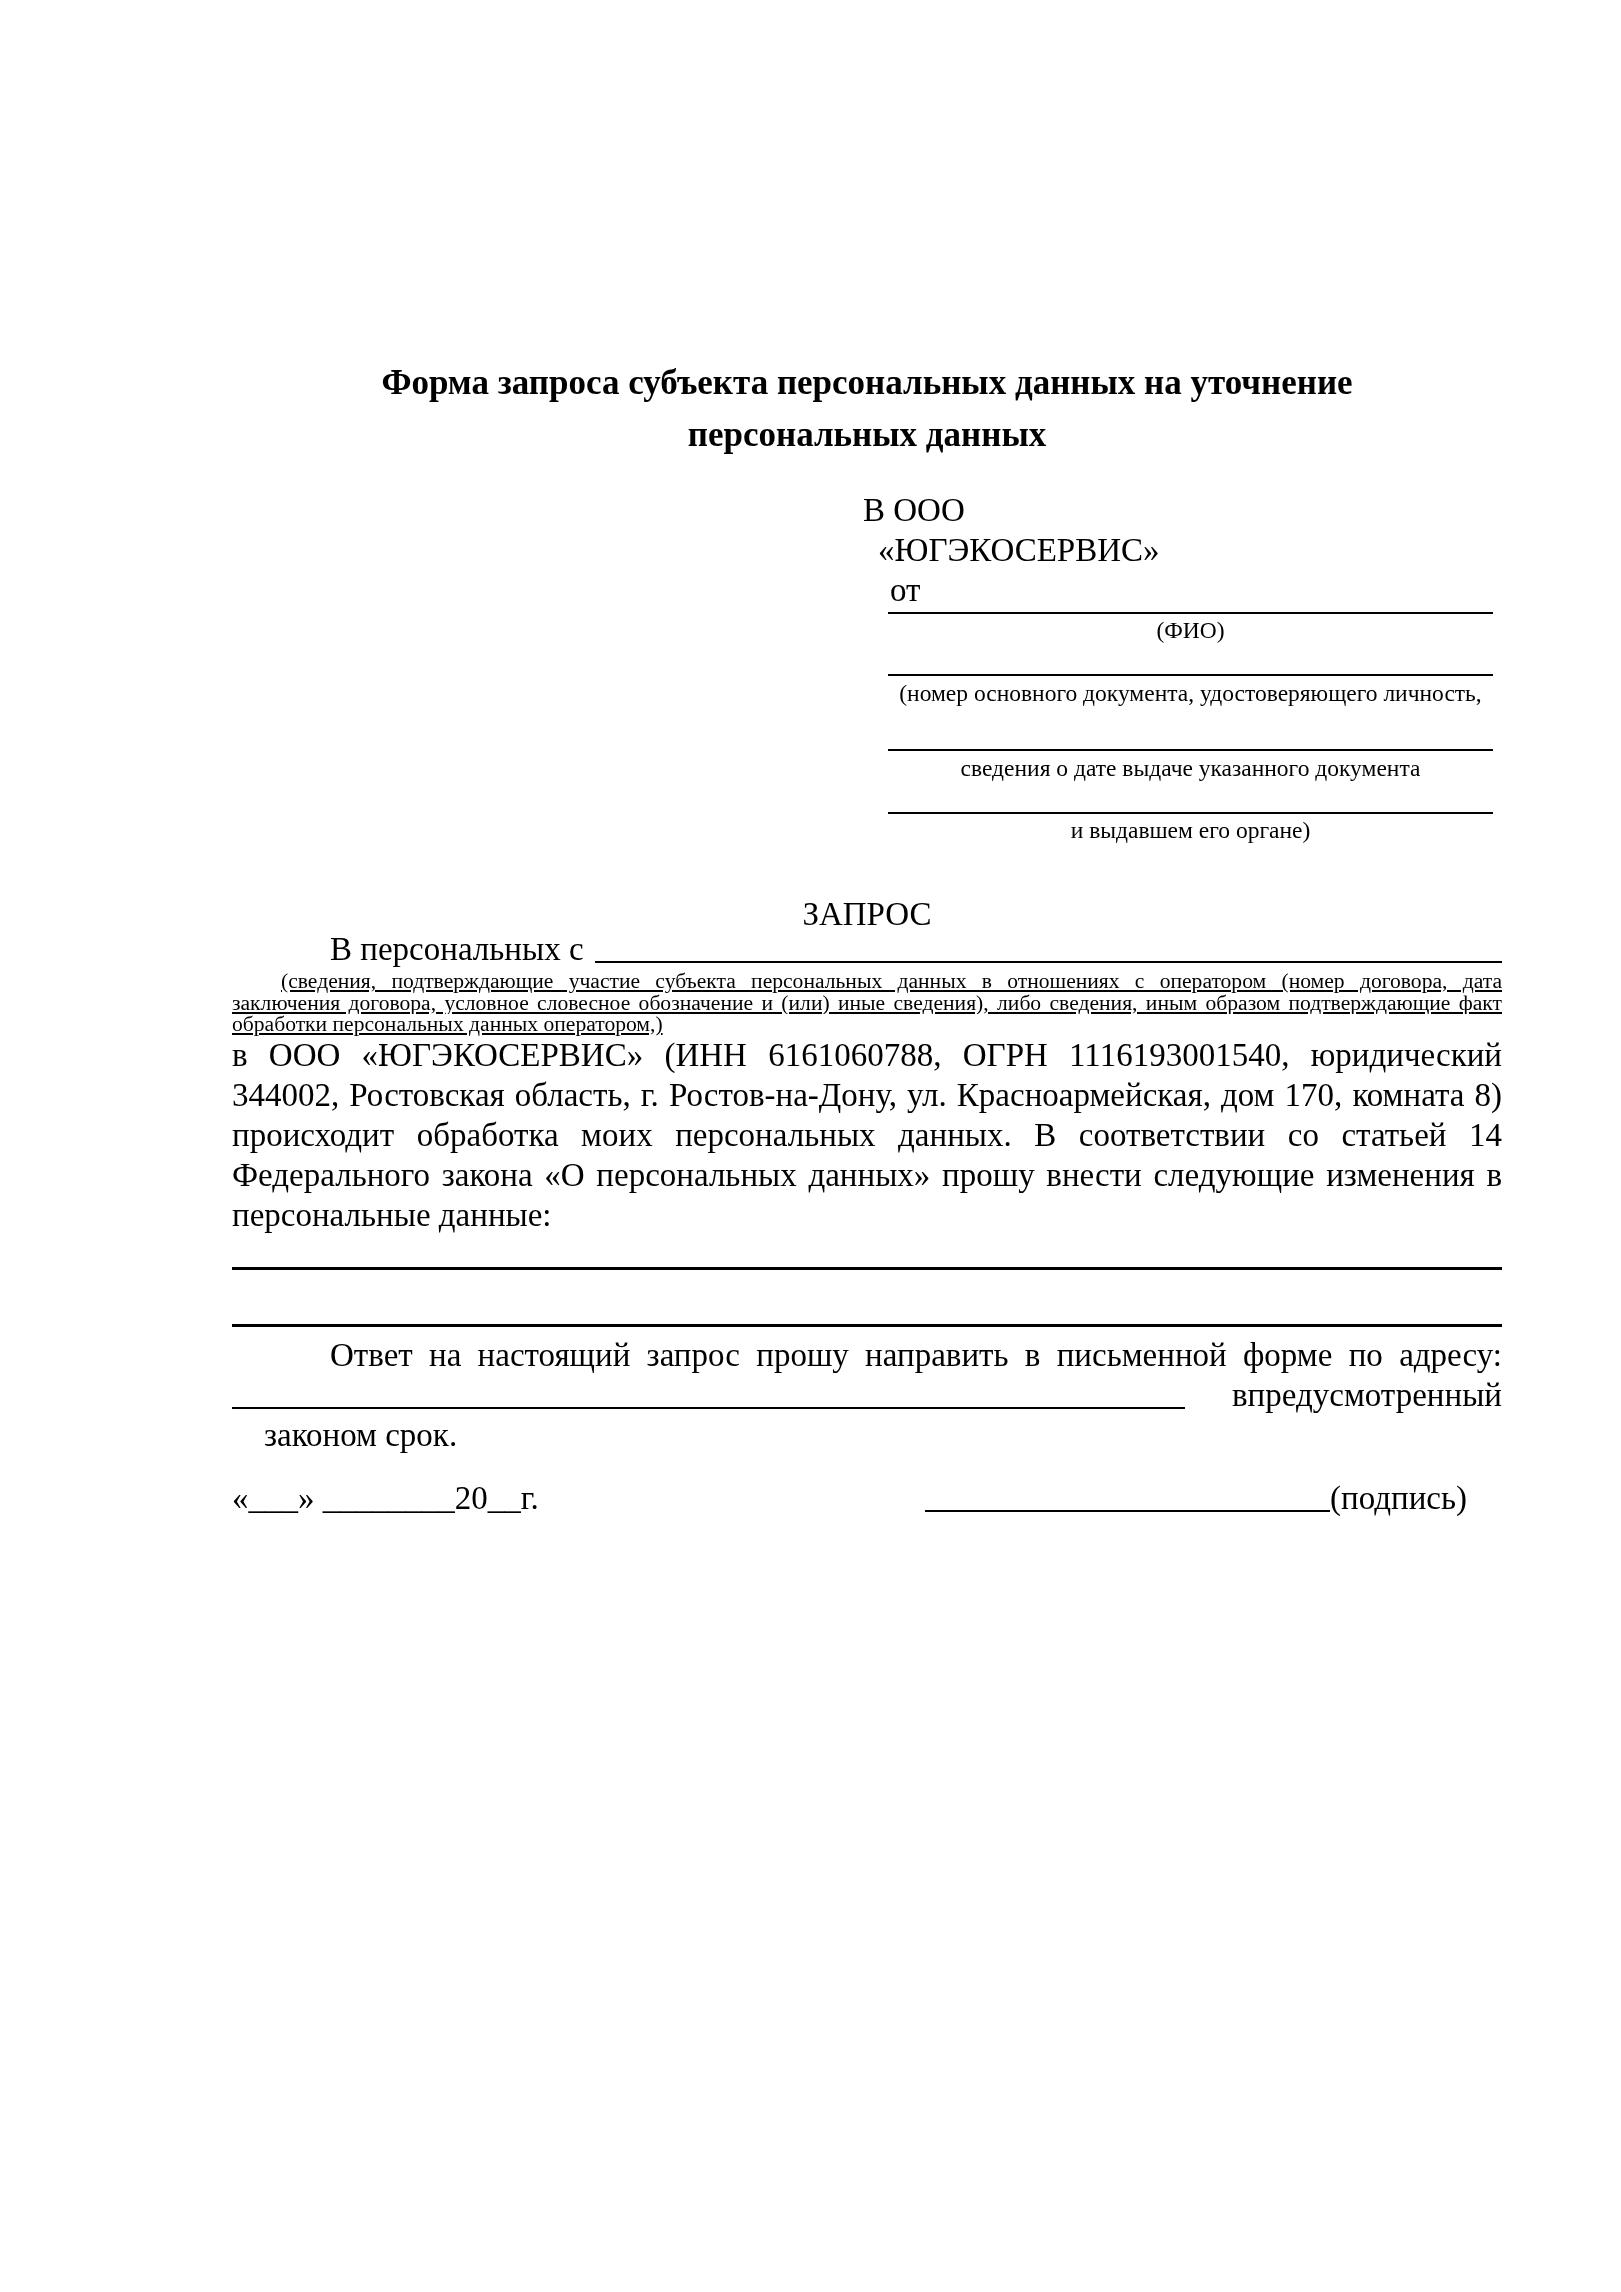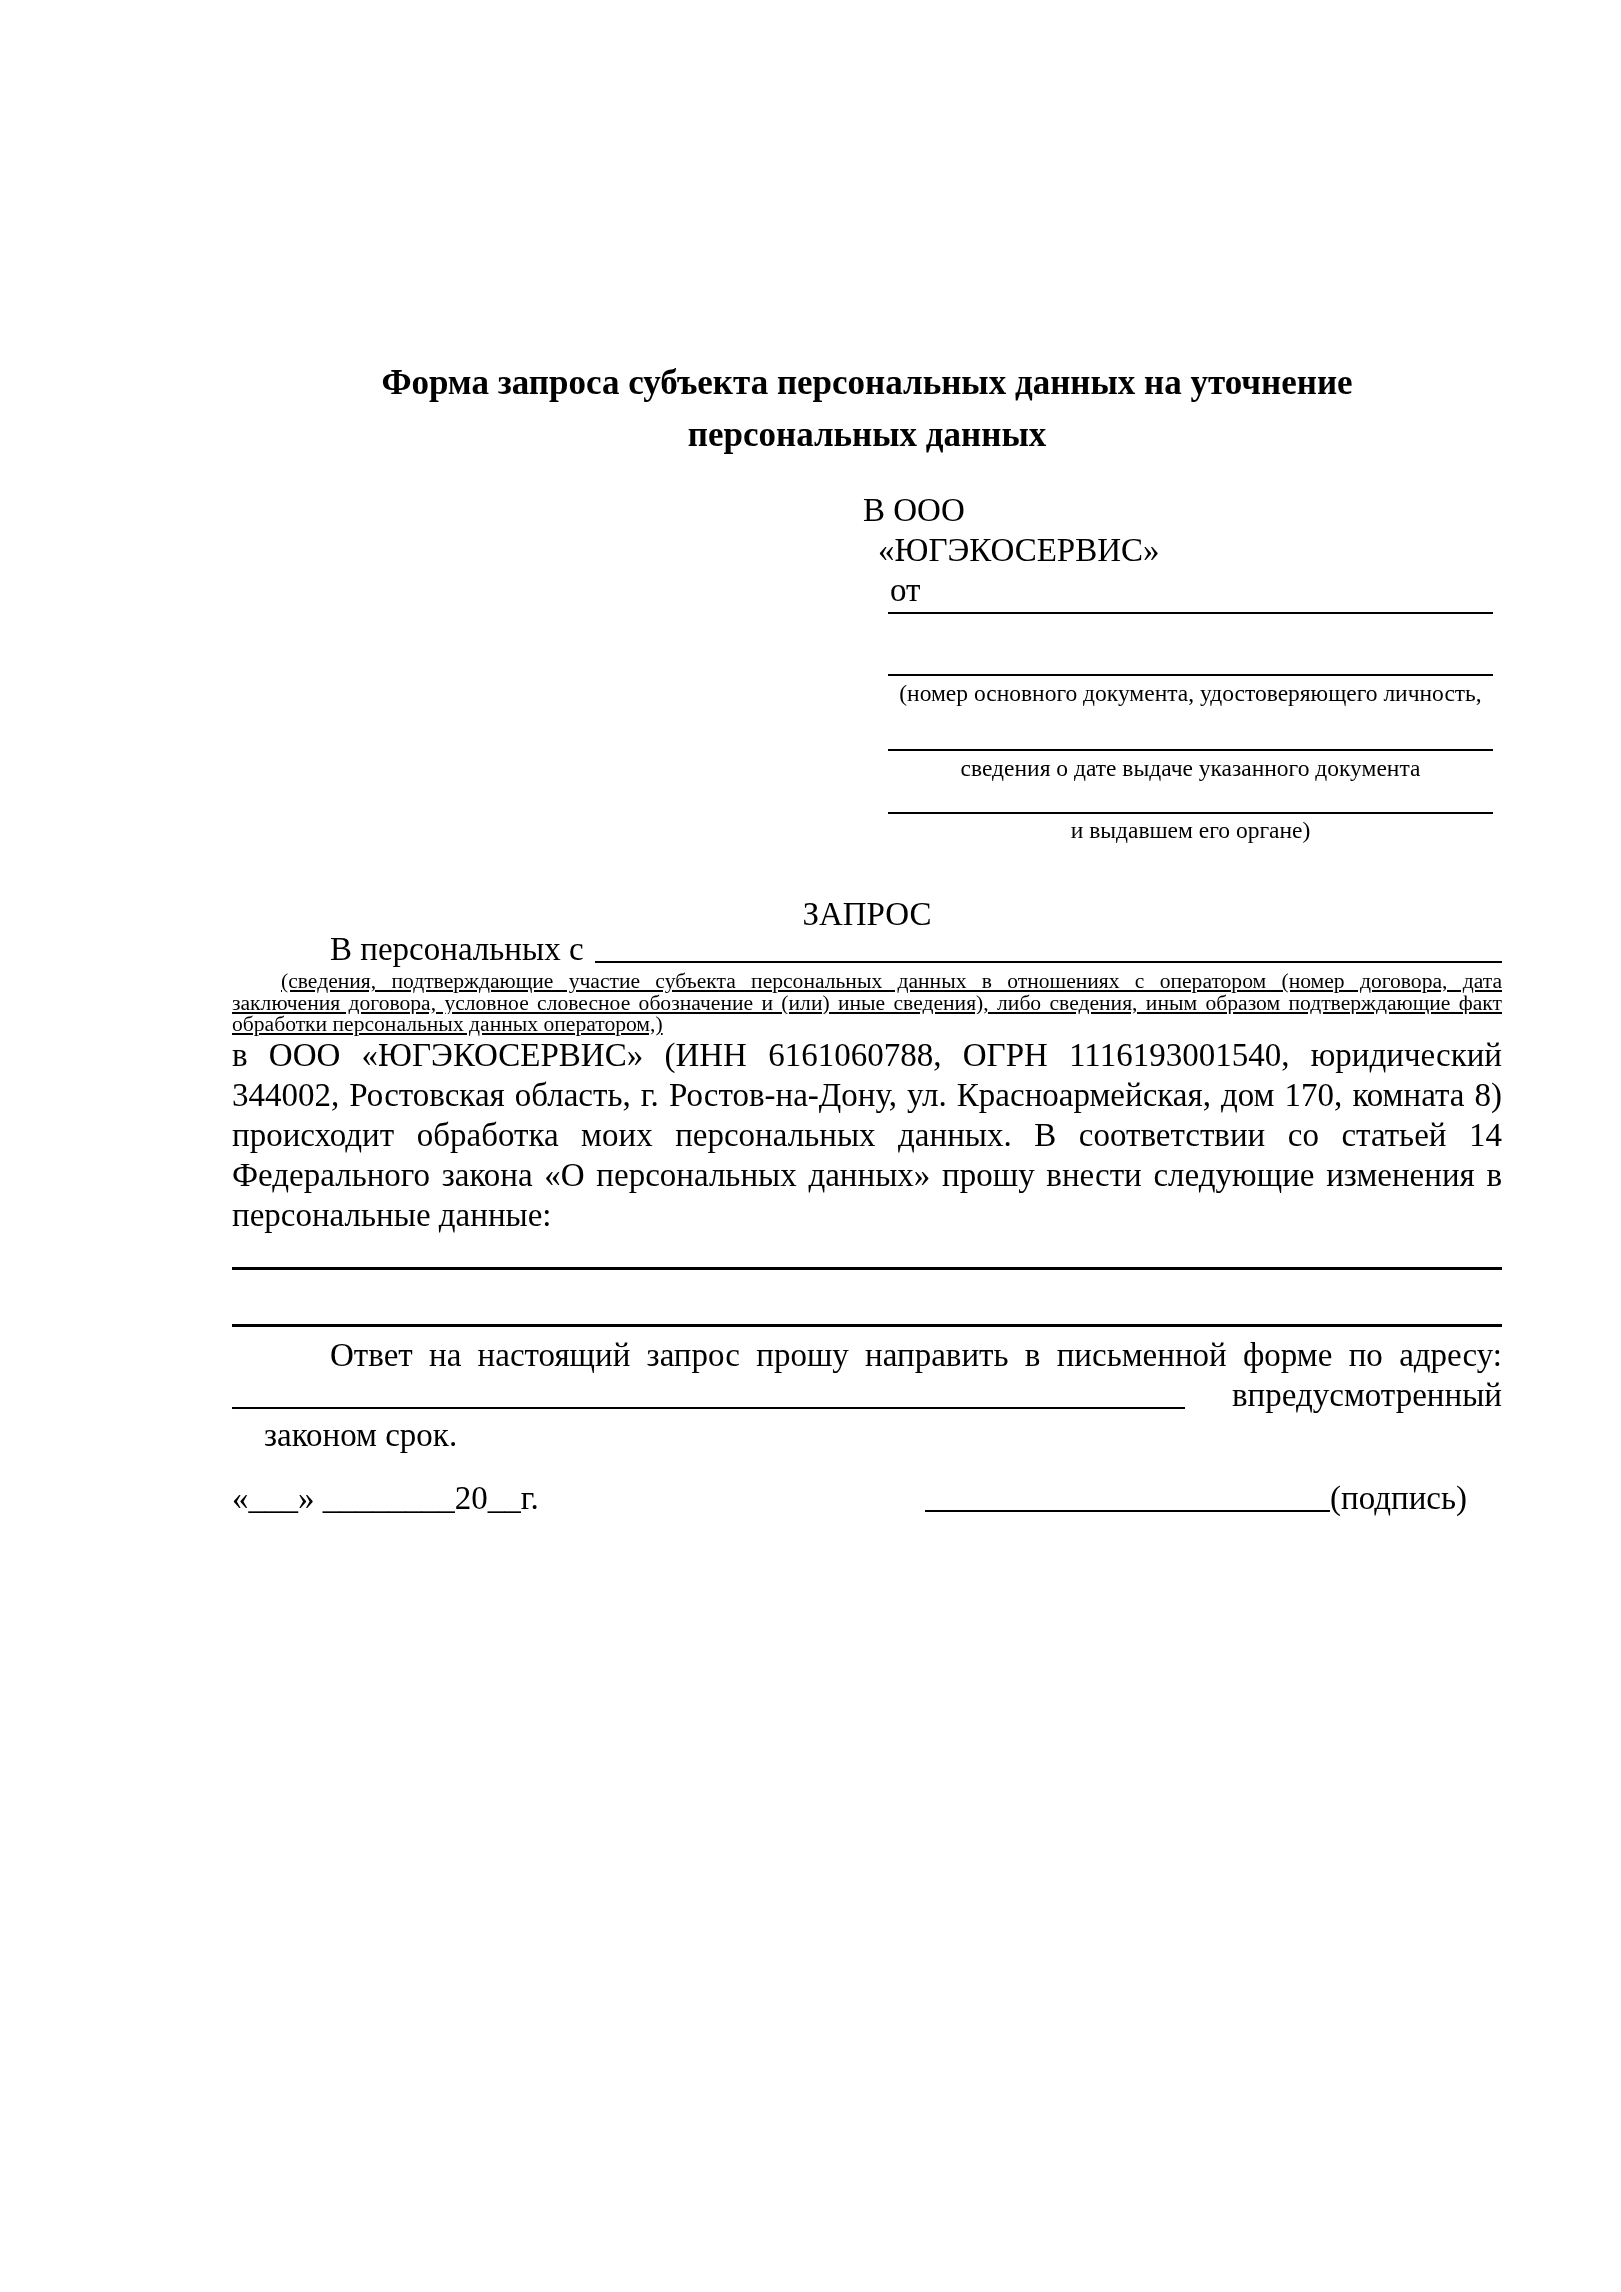--- a/index.html
+++ b/index.html
@@ -38,20 +38,21 @@
   <div class="abs doc-title bold center">
     <div>Форма запроса субъекта персональных данных на уточнение</div>
     <div>персональных данных</div>
   </div>
 
   <div class="abs t" style="left:863px;top:490px;">В ООО</div>
   <div class="abs t" style="left:878px;top:530px;">«ЮГЭКОСЕРВИС»</div>
   <div class="abs t" style="left:890px;top:570px;">от</div>
 
   <div class="rule" style="left:888px;top:612px;width:605px;height:2px;"></div>
+  <div class="abs small center" style="left:888px;top:617px;width:605px;">(ФИО)</div>
 
   <div class="rule" style="left:888px;top:674px;width:605px;height:2px;"></div>
   <div class="abs small center" style="left:888px;top:680px;width:605px;">(номер основного документа, удостоверяющего личность,</div>
 
   <div class="rule" style="left:888px;top:749px;width:605px;height:2px;"></div>
   <div class="abs small center" style="left:888px;top:755px;width:605px;">сведения о дате выдаче указанного документа</div>
 
   <div class="rule" style="left:888px;top:812px;width:605px;height:2px;"></div>
   <div class="abs small center" style="left:888px;top:817px;width:605px;">и выдавшем его органе)</div>
 

